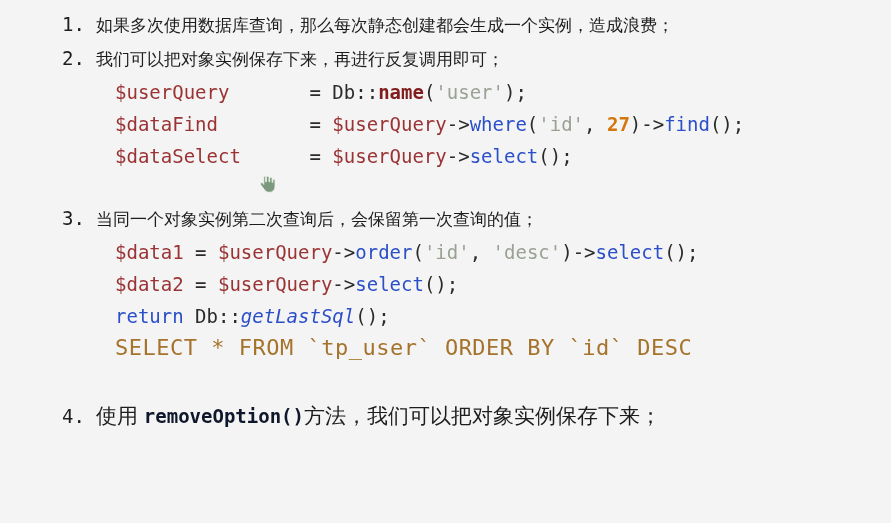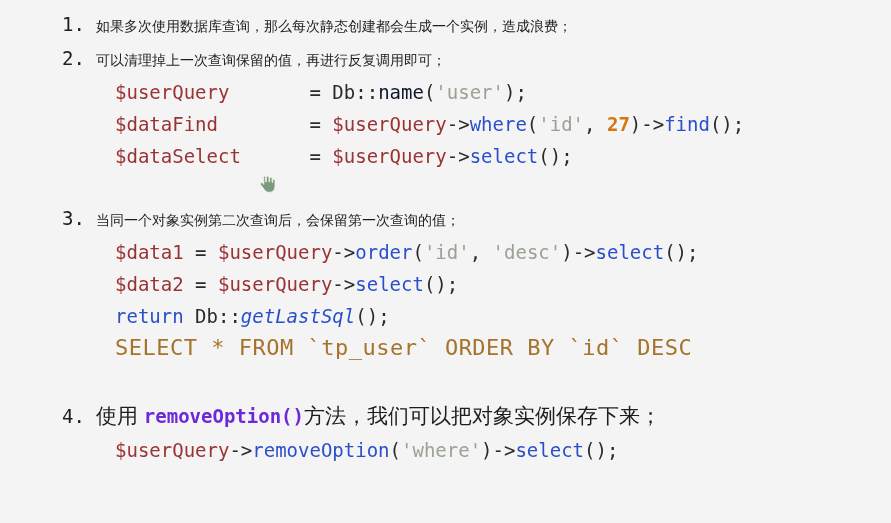--- a/index.html
+++ b/index.html
@@ -24,21 +24,21 @@
     display:flex;
     align-items:baseline;
     line-height:32px;
   }
   .num{
     flex:0 0 34px;
     font-family:"DejaVu Sans Mono","Liberation Mono",monospace;
     font-size:19px;
     color:#1d1d1d;
   }
-  .cn{font-size:14px;color:#1d1d1d;}
+  .cn{font-size:17px;color:#1d1d1d;}
   .rich{white-space:pre-wrap;}
   .code-block{
     margin-left:53px; 
     font-family:"DejaVu Sans Mono","Liberation Mono",monospace;
     font-size:19px;
     line-height:32px;
     white-space:pre;
   }
   .code-line{white-space:pre;}
   .cursor-row{height:30px;position:relative;}
@@ -49,43 +49,43 @@
     display:inline-block;
   }
   .item-gap{margin-top:36px;}
 
   
   .tok-var{color:#9a3334;}
   .tok-plain{color:#2b2b2b;}
   .tok-fn{color:#2b4fc8;}
   .tok-fnit{color:#2b4fc8;font-style:italic;}
   .tok-kw{color:#2b4fc8;}
-  .tok-method{color:#0f172a;font-weight:normal;}
+  .tok-method{color:#7f1d1d;font-weight:bold;}
   .tok-str{color:#99a294;}
   .tok-num{color:#d3770e;font-weight:bold;}
   .tok-sql{color:#a5732c;font-size:22px;letter-spacing:.5px;margin-top:36px;}
   .tok-cn{font-family:"Liberation Sans",sans-serif;font-size:21px;color:#1d1d1d;}
-  .tok-icode{font-family:"DejaVu Sans Mono","Liberation Mono",monospace;font-size:19px;font-weight:600;color:#6d28d9;margin-top:32px;}
+  .tok-icode{font-family:"DejaVu Sans Mono","Liberation Mono",monospace;font-size:19px;font-weight:600;color:#0f172a;margin-top:32px;}
 </style>
 </head>
 <body>
 
 <main class="page">
 
 
   <section class="list">
 
     <div class="item">
       <span class="num">1.</span>
       <span class="cn">如果多次使用数据库查询，那么每次静态创建都会生成一个实例，造成浪费；</span>
     </div>
 
     <div class="item">
       <span class="num">2.</span>
-      <span class="cn">可以清理掉上一次查询保留的值，再进行反复调用即可；</span>
+      <span class="cn">我们可以把对象实例保存下来，再进行反复调用即可；</span>
     </div>
 
     <div class="code-block"><div class="code-line"><span class="tok-var">$userQuery</span><span class="tok-plain">       = </span><span class="tok-plain">Db</span><span class="tok-plain">::</span><span class="tok-method">name</span><span class="tok-plain">(</span><span class="tok-str">'user'</span><span class="tok-plain">);</span></div><div class="code-line"><span class="tok-var">$dataFind</span><span class="tok-plain">        = </span><span class="tok-var">$userQuery</span><span class="tok-plain">-&gt;</span><span class="tok-fn">where</span><span class="tok-plain">(</span><span class="tok-str">'id'</span><span class="tok-plain">, </span><span class="tok-num">27</span><span class="tok-plain">)-&gt;</span><span class="tok-fn">find</span><span class="tok-plain">();</span></div><div class="code-line"><span class="tok-var">$dataSelect</span><span class="tok-plain">      = </span><span class="tok-var">$userQuery</span><span class="tok-plain">-&gt;</span><span class="tok-fn">select</span><span class="tok-plain">();</span></div></div>
 
     <div class="cursor-row">
       <span class="cursor">
         <svg width="18" height="20" viewBox="0 0 16 18" aria-hidden="true">
           <path d="M5.5 1.5c.8 0 1.3.6 1.3 1.3V7h.6V3.2c0-.7.6-1.2 1.2-1.2s1.2.5 1.2 1.2V7h.6V4c0-.6.5-1.1 1.1-1.1s1.1.5 1.1 1.1v3.5h.6V5.8c0-.6.5-1 1-1s1 .4 1 1v5.4c0 3.2-2 5.3-5.2 5.3-2.6 0-3.9-1.3-4.8-3L2.3 9.7c-.4-.7-.1-1.5.6-1.8.6-.3 1.3 0 1.7.6l.5.9V2.8c0-.7.6-1.3 1.3-1.3z" fill="#7d997d" stroke="#eef2ee" stroke-width="0.8"></path>
         </svg>
       </span>
@@ -96,16 +96,15 @@
       <span class="cn">当同一个对象实例第二次查询后，会保留第一次查询的值；</span>
     </div>
 
     <div class="code-block"><div class="code-line"><span class="tok-var">$data1</span><span class="tok-plain"> = </span><span class="tok-var">$userQuery</span><span class="tok-plain">-&gt;</span><span class="tok-fn">order</span><span class="tok-plain">(</span><span class="tok-str">'id'</span><span class="tok-plain">, </span><span class="tok-str">'desc'</span><span class="tok-plain">)-&gt;</span><span class="tok-fn">select</span><span class="tok-plain">();</span></div><div class="code-line"><span class="tok-var">$data2</span><span class="tok-plain"> = </span><span class="tok-var">$userQuery</span><span class="tok-plain">-&gt;</span><span class="tok-fn">select</span><span class="tok-plain">();</span></div><div class="code-line"><span class="tok-kw">return</span><span class="tok-plain"> Db</span><span class="tok-plain">::</span><span class="tok-fnit">getLastSql</span><span class="tok-plain">();</span></div><div class="code-line"><span class="tok-sql">SELECT * FROM `tp_user` ORDER BY `id` DESC</span></div></div>
 
     <div class="item item-gap">
       <span class="num">4.</span>
       <span class="rich"><span class="tok-cn">使用 </span><span class="tok-icode">removeOption()</span><span class="tok-cn">方法，我们可以把对象实例保存下来；</span></span>
     </div>
 
-    <div class="code-block"><div class="code-line"><span class="tok-var">$userQuery</span><span class="tok-plain">-&gt;</span><span class="tok-fn">removeOption</span><span class="tok-plain">(</span><span class="tok-str">'where'</span><span class="tok-plain">)-&gt;</span><span class="tok-fn">select</span><span class="tok-plain">();</span></div></div>
 
   </section>
 </main>
 
 </body></html>

